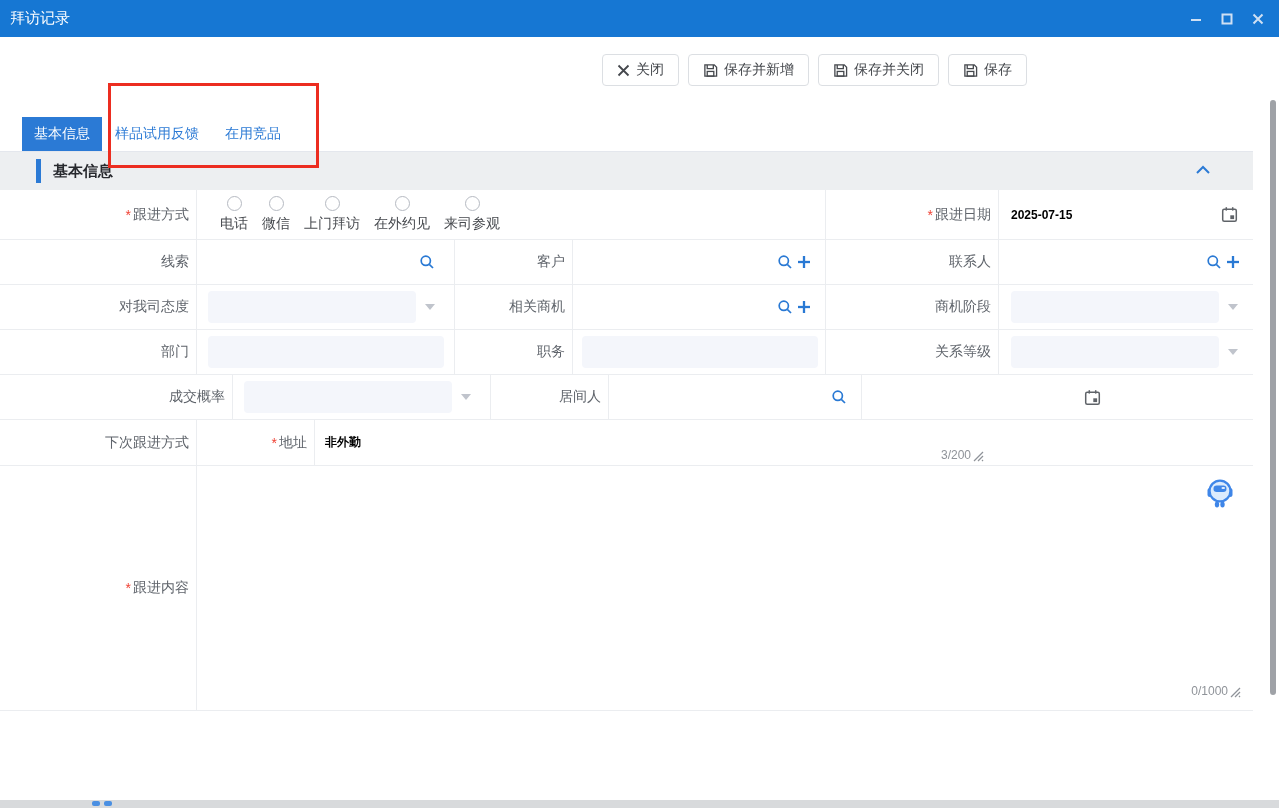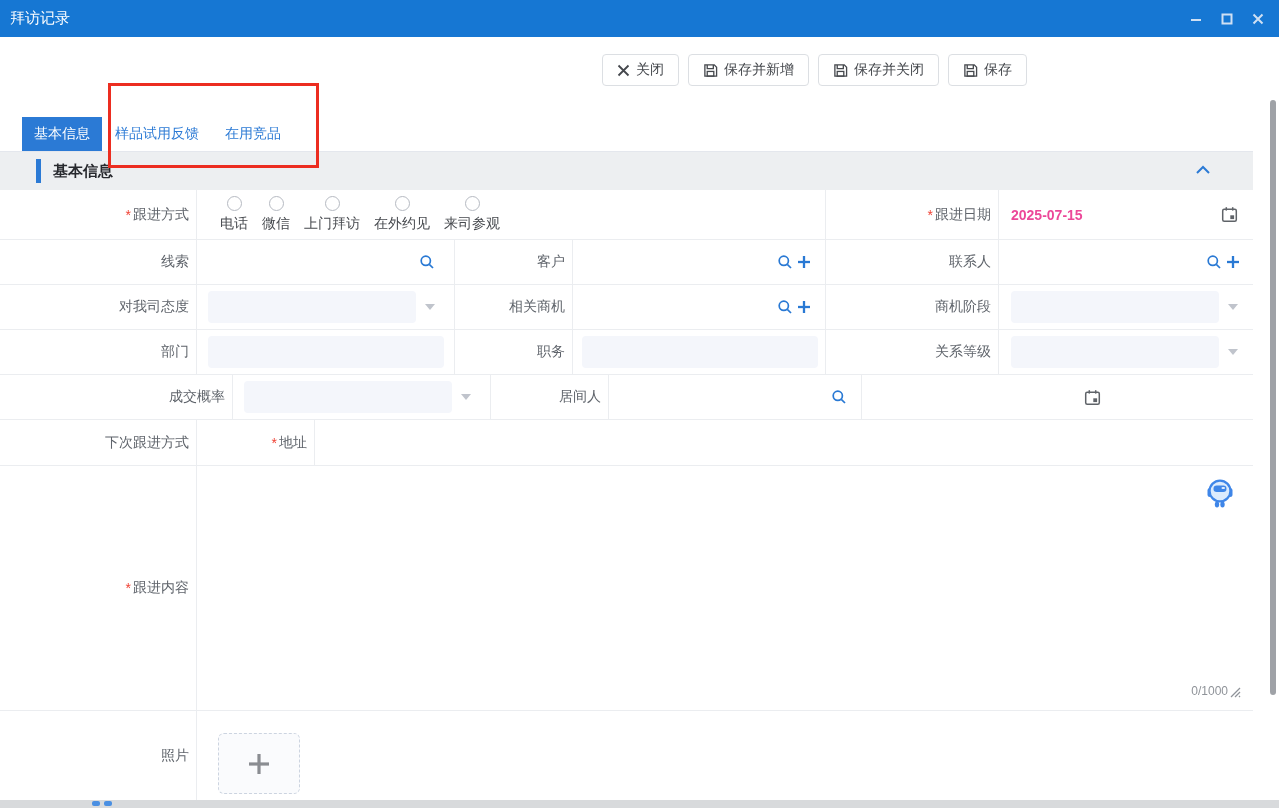--- a/index.html
+++ b/index.html
@@ -50,21 +50,21 @@
   .star { color:#f04134; margin-right:2px; font-size:14px; }
   .inp { height:32px; background:#f4f6fb; border-radius:4px; border:none; outline:none; }
   .inp-plain1 { margin-left:11px; width:236px; }
   .inp-plain2 { margin-left:9px;  width:236px; }
   .inp-dd1 { margin-left:11px; width:208px; }
   .inp-dd3 { margin-left:12px; width:208px; }
   .caret { width:0; height:0; border-left:5px solid transparent; border-right:5px solid transparent;
     border-top:6px solid #c0c4cc; margin-left:9px; }
   .caret.dark { border-top-color:#2c2e33; }
   .iconsR { margin-left:auto; display:flex; align-items:center; gap:4px; }
-  .value { font-size:14px; color:#ec4899; font-weight:600; }
+  .value { font-size:12px; color:#000000; font-weight:600; }
   .placeholder { font-size:14px; color:#bfc4cd; margin-left:19px; }
   .counter { position:absolute; right:11px; bottom:3px; display:flex; align-items:flex-end; gap:1px;
     font-size:12px; color:#8f9399; }
   .radio-group { display:flex; align-items:center; gap:14px; margin-left:23px; }
   .radio { display:flex; align-items:center; gap:4px; cursor:pointer;flex-direction:column; }
   .radio .circle { width:15px; height:15px; border-radius:50%; border:1px solid #b6bac2; background:#fff; }
   .radio .rlabel { font-size:14px; color:#46494e; }
   .robot { position:absolute; top:12px; right:20px; cursor:pointer; }
   .upload { margin-left:21px; margin-top:22px; align-self:flex-start; width:82px; height:61px;
     border:1px dashed #ccd4e0; border-radius:6px; background:#fafbfd;
@@ -338,20 +338,31 @@
     </div>
 
     <div class="row" style="height:46px;">
       <div class="lbl lbl1 b-r">
           <span>下次跟进方式</span>
         </div>
       <div class="lbl lbl2 b-r">
         <span class="star">*</span>
         <span>地址</span>
       </div>
+      <div class="fld span-addr">
+        <span class="value" style="margin-left:10px; font-weight:700;">非外勤</span>
+        <span class="counter">
+          <span>3/200</span>
+          <svg width="12" height="12" viewBox="0 0 12 12">
+              <line x1="2" y1="11" x2="11" y2="2" stroke="#8f9399" stroke-width="1.2"></line>
+              <line x1="6" y1="11" x2="11" y2="6" stroke="#8f9399" stroke-width="1.2"></line>
+              <line x1="10" y1="11" x2="11" y2="10" stroke="#8f9399" stroke-width="1.2"></line>
+            </svg>
+        </span>
+      </div>
     </div>
 
     <div class="row" style="height:245px;">
       <div class="lbl lbl1 b-r">
         <span class="star">*</span>
         <span>跟进内容</span>
       </div>
       <div class="fld span-wide">
         <span class="robot">
           <svg width="26" height="31" viewBox="0 0 26 31">
@@ -368,33 +379,20 @@
           <span>0/1000</span>
           <svg width="12" height="12" viewBox="0 0 12 12">
               <line x1="2" y1="11" x2="11" y2="2" stroke="#8f9399" stroke-width="1.2"></line>
               <line x1="6" y1="11" x2="11" y2="6" stroke="#8f9399" stroke-width="1.2"></line>
               <line x1="10" y1="11" x2="11" y2="10" stroke="#8f9399" stroke-width="1.2"></line>
             </svg>
         </span>
       </div>
     </div>
 
-    <div class="row" style="height:89px; border-bottom:none;">
-      <div class="lbl lbl1 b-r">
-          <span>照片</span>
-        </div>
-      <div class="fld span-wide" style="align-items:flex-start;">
-        <div class="upload">
-          <svg width="24" height="24" viewBox="0 0 24 24">
-              <line x1="12" y1="2" x2="12" y2="22" stroke="#8a8d92" stroke-width="3.2"></line>
-              <line x1="2" y1="12" x2="22" y2="12" stroke="#8a8d92" stroke-width="3.2"></line>
-            </svg>
-        </div>
-      </div>
-    </div>
 
   </div>
 
   <div class="vthumb"></div>
 
   <div class="bottomstrip"></div>
   <div class="bluedash" style="left:92px;"></div>
   <div class="bluedash" style="left:104px;"></div>
 
 </div>

